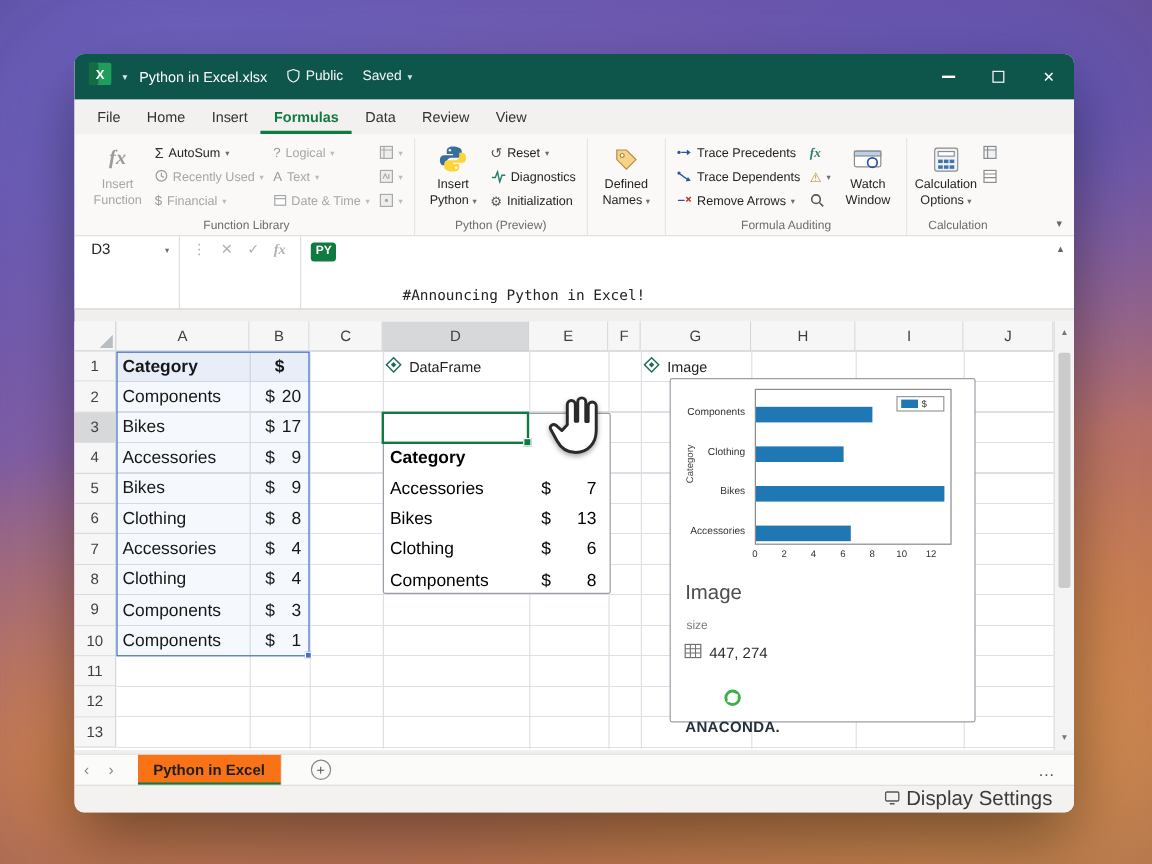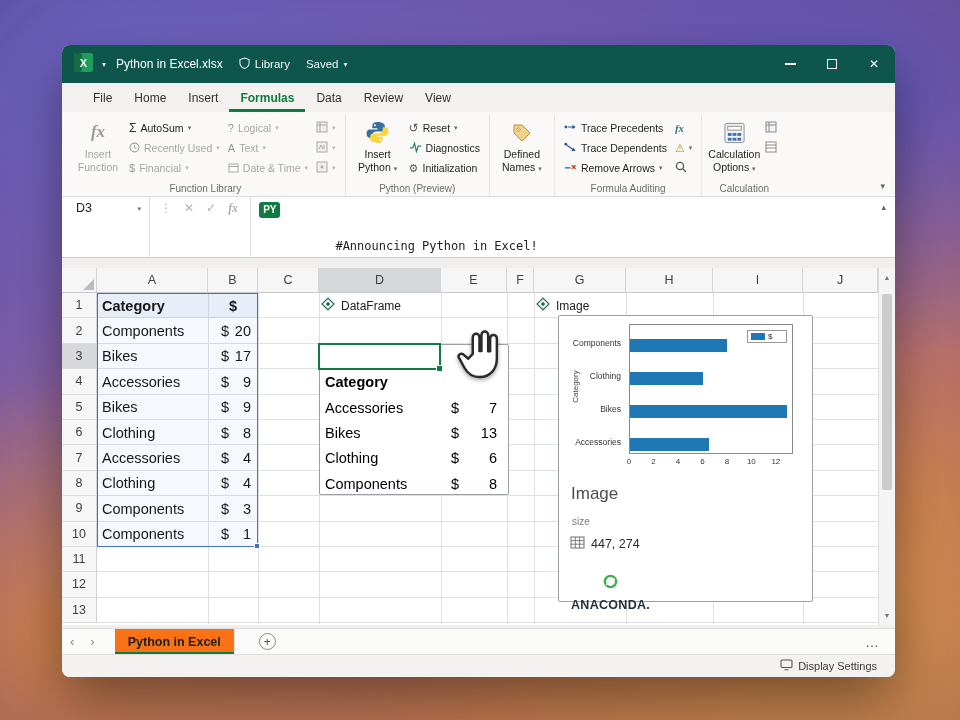--- a/index.html
+++ b/index.html
@@ -23,21 +23,21 @@
   .tb-badge{display:flex;align-items:center;gap:5px;font-size:11.5px;opacity:.95;margin-right:16px;}
   .tb-saved{display:flex;align-items:center;gap:5px;font-size:11.5px;opacity:.95;}
   .tb-saved .tb-chev{margin:0;}
   .tb-sp{flex:1;}
   .wc{width:42px;height:38px;display:flex;align-items:center;justify-content:center;color:#fff;}
   .wc-min{width:11px;height:1.4px;background:#fff;display:block;}
   .wc-max{width:10px;height:10px;border:1.3px solid #fff;display:block;}
   .wc-close{font-size:12px;}
 
   
-  .tabrow{position:absolute;top:38px;left:0;right:0;height:29px;background:#f3f1f0;display:flex;align-items:center;padding:0 8px 0 20px;}
+  .tabrow{position:absolute;top:38px;left:0;right:0;height:29px;background:#f3f1f0;display:flex;align-items:center;padding:0 8px 0 8px;}
   .rtab{font-size:12px;color:#323130;padding:0 11px;height:29px;display:flex;align-items:center;}
   .rtab.active{color:#0f7b41;font-weight:700;box-shadow:inset 0 -3px 0 #0f7b41;}
   .tr-right{margin-left:auto;display:flex;align-items:center;gap:8px;}
   .btn-comments{display:flex;align-items:center;gap:5px;font-size:12px;color:#242424;background:#fff;border:1px solid #c8c6c4;border-radius:4px;height:23px;padding:0 9px;}
   .btn-share{display:flex;align-items:center;gap:5px;font-size:12px;color:#fff;background:#0f7b41;border-radius:4px;height:23px;padding:0 10px;font-weight:600;}
   .btn-share .chev{color:#dff3e7;}
   .btn-catchup{font-size:12px;color:#a6a4a2;background:#f8f7f6;border:1px solid #edebe9;border-radius:4px;height:23px;padding:0 9px;display:flex;align-items:center;}
 
   
   .ribbon{position:absolute;top:67px;left:0;right:0;height:85px;background:#faf9f8;border-bottom:1px solid #dddbd9;display:flex;align-items:stretch;padding:3px 0 0 4px;}
@@ -120,21 +120,21 @@
   .vs-up{top:6px;} .vs-down{bottom:6px;}
   .vs-thumb{position:absolute;left:3px;top:26px;width:10px;height:196px;background:#cbcbcb;border-radius:2px;}
 
   
   .sheetbar{position:absolute;top:583px;left:0;right:0;height:26px;background:#fbfbfa;border-top:1px solid #e1dfdd;display:flex;align-items:center;font-size:12.5px;}
   .nav{color:#8a8886;font-size:13px;padding:0 8px;}
   .stab{height:26px;display:flex;align-items:center;padding:0 13px;background:#f97316;color:#202020;font-weight:600;box-shadow:inset 0 -3px 0 #0f7b41;border-right:1px solid #e5e5e5;margin-left:12px;}
   .addsheet{width:17px;height:17px;border:1px solid #8a8886;border-radius:50%;display:flex;align-items:center;justify-content:center;font-size:12px;color:#555;margin-left:24px;}
   .sheet-more{margin-left:auto;margin-right:16px;color:#555;font-size:14px;}
   .statusbar{position:absolute;top:609px;left:0;right:0;height:23px;background:#f3f2f1;border-top:1px solid #e1dfdd;display:flex;align-items:center;justify-content:flex-end;}
-  .ds{display:flex;align-items:center;gap:5px;margin-right:18px;font-size:11px;color:#3b3b3b;}
+  .ds{display:flex;align-items:center;gap:5px;margin-right:18px;font-size:17px;color:#3b3b3b;}
 
   .cursor{position:absolute;left:450px;top:326px;width:58px;height:58px;z-index:50;pointer-events:none;filter:drop-shadow(0 2px 2px rgba(0,0,0,.35));}
 </style>
 </head>
 <body>
 
 <div class="desktop">
   <div class="window">
 
     <div class="titlebar">
@@ -142,21 +142,21 @@
             <rect width="19" height="19" rx="2.5" fill="#1e9e5a"></rect>
             <rect width="8" height="19" rx="2.5" fill="#156c44"></rect>
             <text x="9.5" y="13.5" font-size="11" font-weight="bold" fill="#fff" text-anchor="middle" font-family="Liberation Sans, sans-serif">X</text>
           </svg></span>
       <span class="tb-chev">▾</span>
       <span class="tb-title">Python in Excel.xlsx</span>
       <span class="tb-badge">
         <span><svg width="11" height="12" viewBox="0 0 12 13">
               <path d="M6 1l5 1.8v3.4c0 3.2-2.1 5.3-5 6.3-2.9-1-5-3.1-5-6.3V2.8L6 1z" fill="none" stroke="#fff" stroke-width="1.1"></path>
             </svg></span>
-        <span>Library</span>
+        <span>Public</span>
       </span>
       <span class="tb-saved">
         <span>Saved</span>
         <span class="tb-chev">▾</span>
       </span>
       <span class="tb-sp"></span>
       <span class="wc">
           <span class="wc-min"></span>
         </span>
       <span class="wc">
@@ -330,20 +330,31 @@
           <div class="smbtn">
             <span style="color:#b5881f;font-size:11px;">⚠</span>
             <span class="chev">▾</span>
           </div>
           <div class="smbtn">
             <span><svg width="12" height="12">
                   <circle cx="5" cy="5" r="3.6" fill="none" stroke="#555" stroke-width="1.3"></circle>
                   <path d="M8 8l3 3" stroke="#555" stroke-width="1.3"></path>
                 </svg></span>
           </div>
+        </div>
+        <div class="bigbtn">
+          <span class="ic">
+              <svg width="24" height="20" viewBox="0 0 24 20">
+                <rect x="1" y="3" width="22" height="13" rx="1.5" fill="#fff" stroke="#8c8c8c"></rect>
+                <rect x="1" y="3" width="22" height="4" fill="#bcd1e8" stroke="#8c8c8c"></rect>
+                <circle cx="16" cy="12.5" r="4" fill="none" stroke="#2b579a" stroke-width="1.4"></circle>
+              </svg>
+            </span>
+          <span>Watch</span>
+          <span>Window</span>
         </div>
         <div class="rg-label">Formula Auditing</div>
       </div>
 
       <div class="rgroup" style="border-right:none;">
         <div class="bigbtn">
           <span class="ic">
               <svg width="23" height="22" viewBox="0 0 24 22">
                 <rect x="2" y="1" width="20" height="20" rx="2" fill="#eef3f8" stroke="#8c8c8c"></rect>
                 <rect x="5" y="4" width="14" height="4" fill="#fff" stroke="#8c8c8c"></rect>

